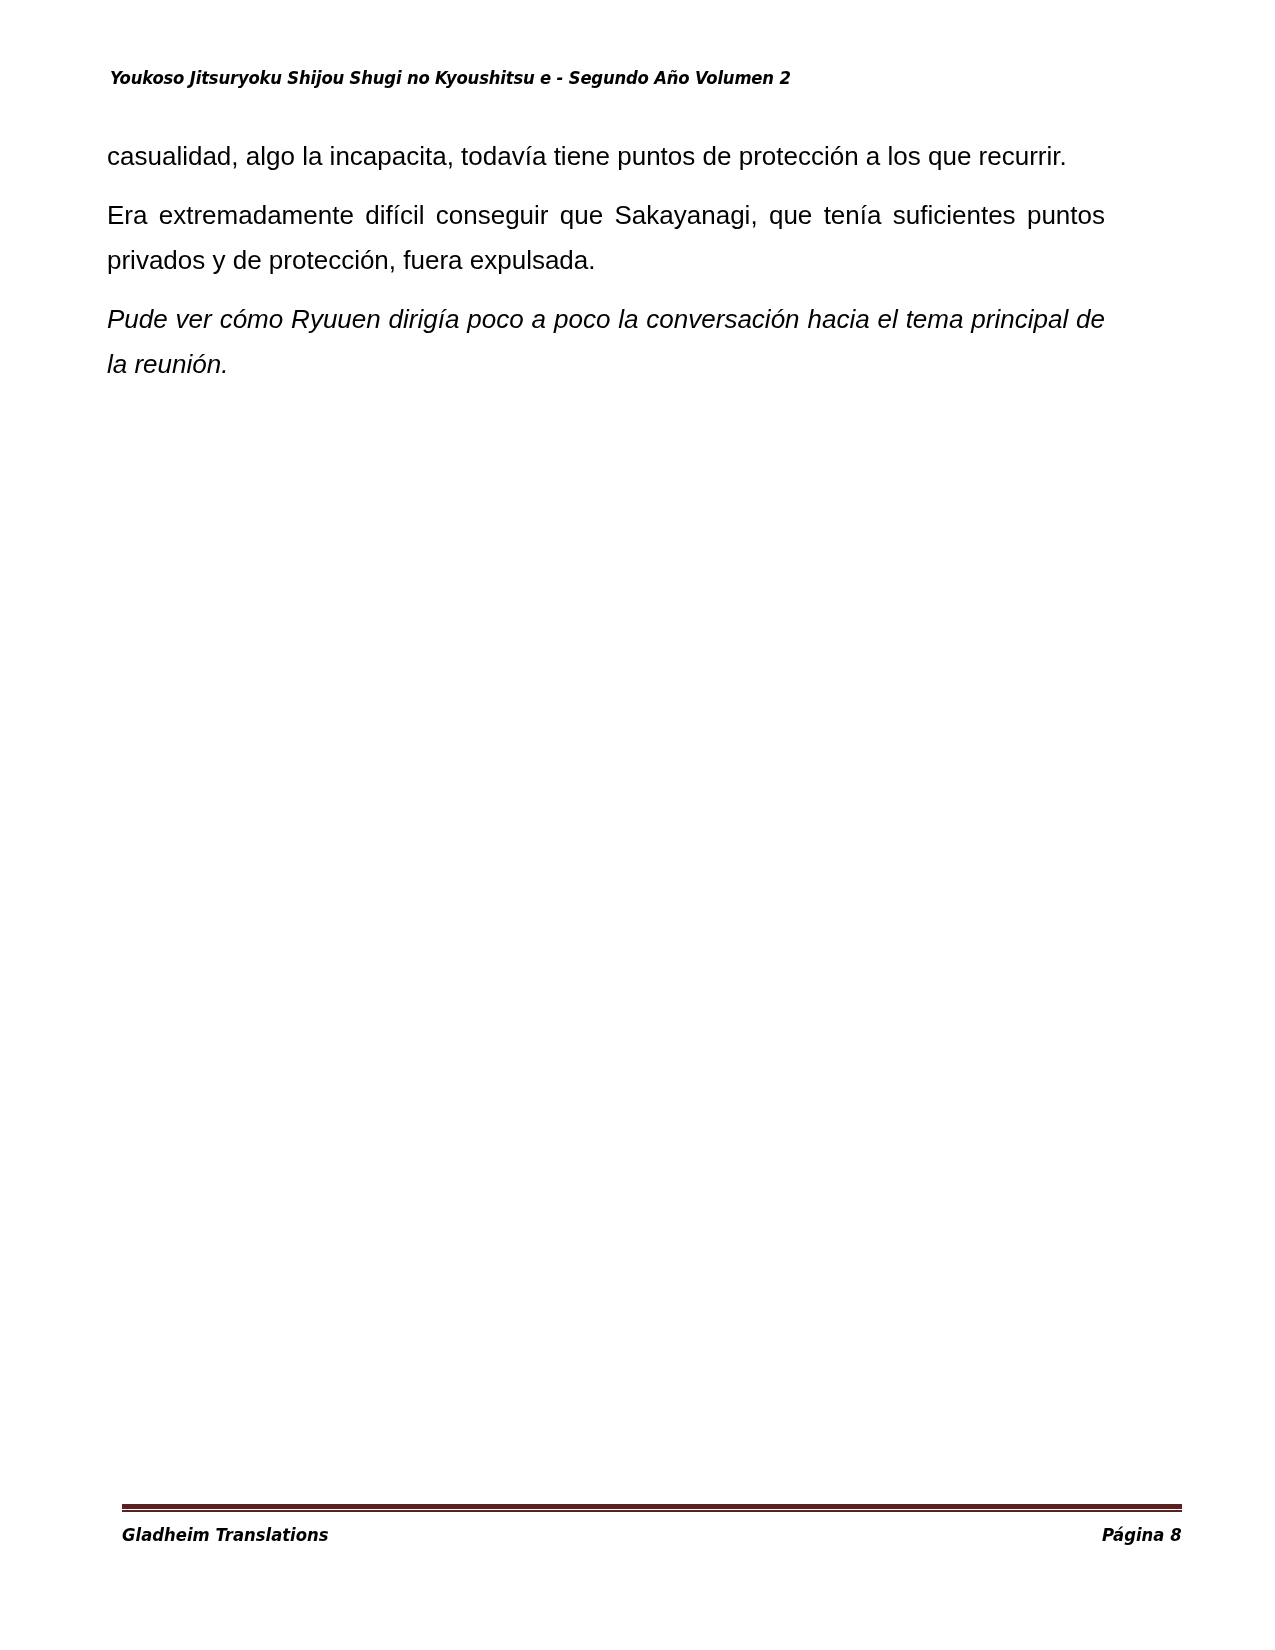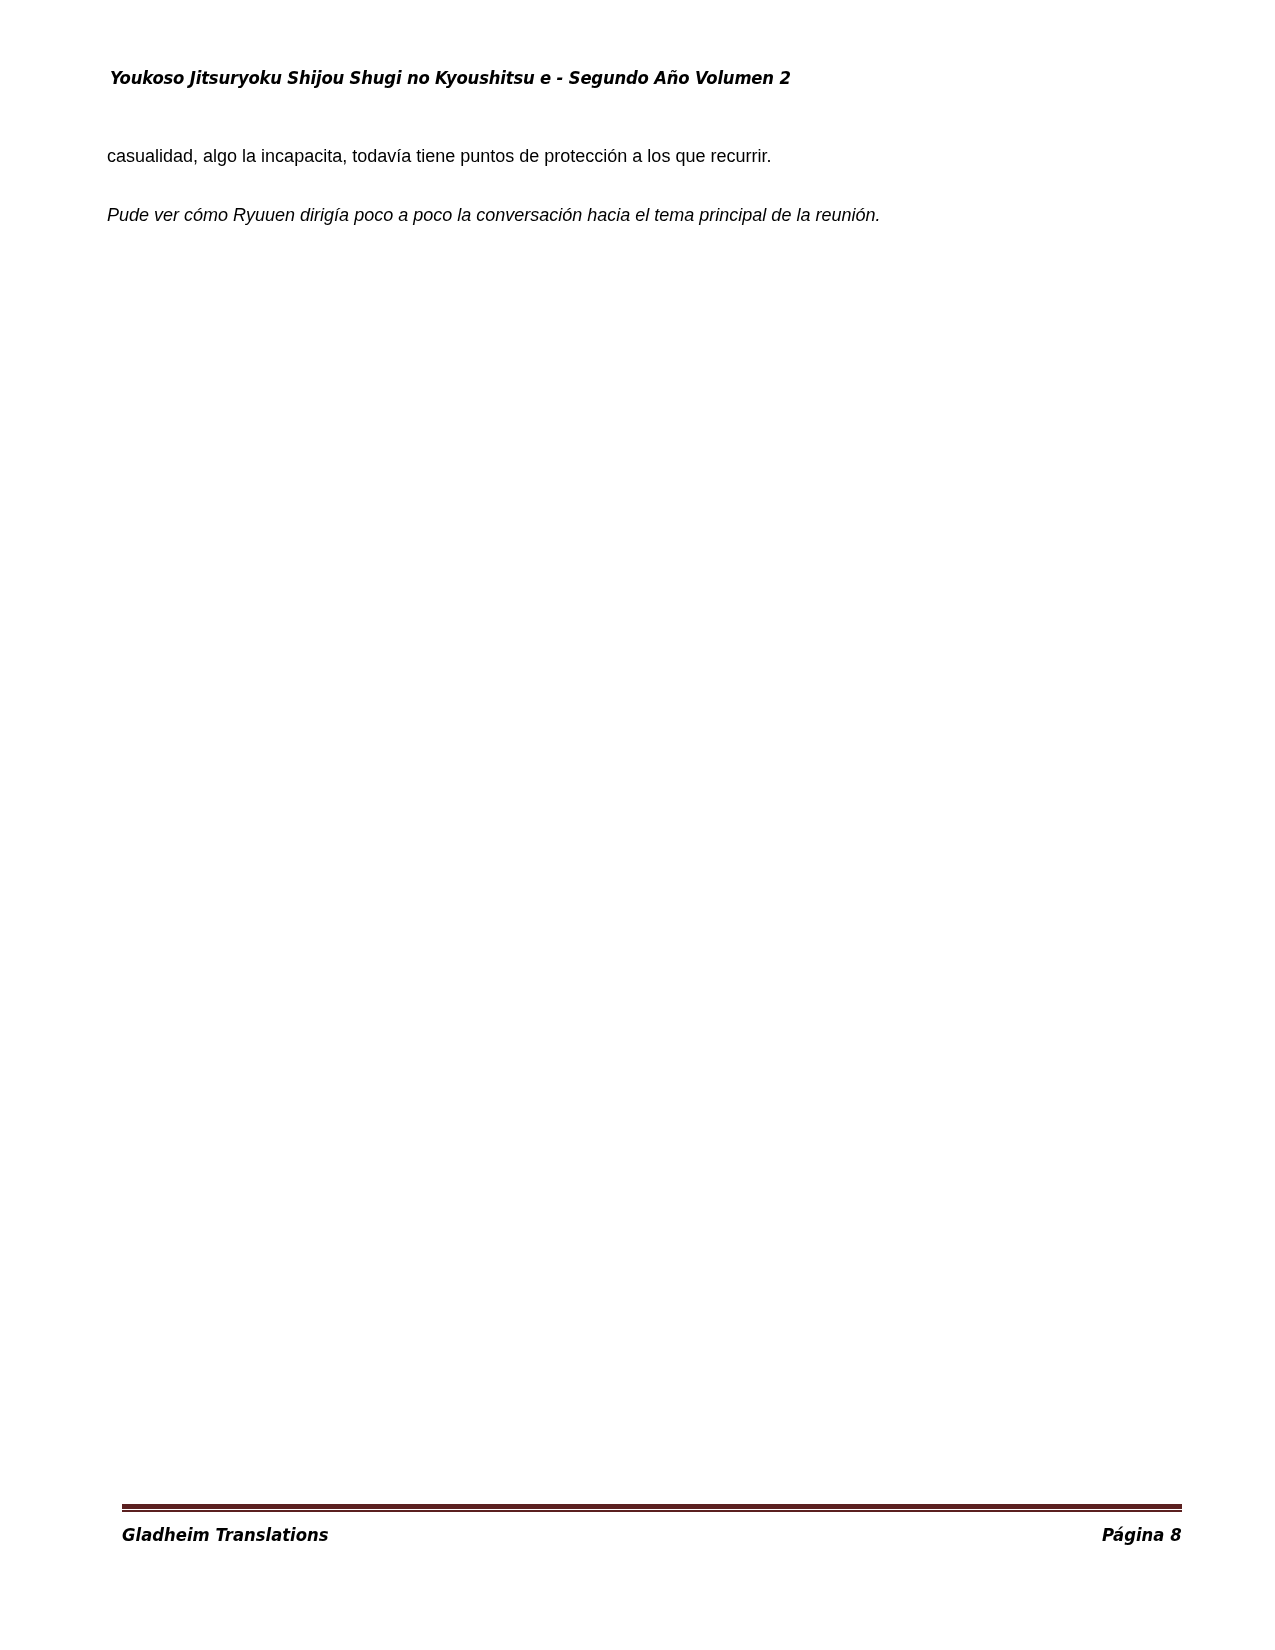--- a/index.html
+++ b/index.html
@@ -45,21 +45,21 @@
 
   
   .content {
     position: absolute;
     top: 134px;
     left: 107px;
     width: 998px;
   }
   .para {
     font-family: "Liberation Sans", sans-serif;
-    font-size: 18px;
+    font-size: 26px;
     line-height: 45px;
     text-align: justify;
     text-justify: inter-word;
     color: #000000;
     margin: 0 0 14px 0;
     -webkit-hyphens: none;
     hyphens: none;
   }
   .para:last-child { margin-bottom: 0; font-style: italic; }
   .para.indent { text-indent: 68px; }
@@ -113,20 +113,21 @@
 
 <div class="page">
 
   <div class="header">
     <div class="header-title">Youkoso Jitsuryoku Shijou Shugi no Kyoushitsu e - Segundo Año Volumen 2</div>
   </div>
 
   <div class="content">
     <p class="para">casualidad, algo la incapacita, todavía tiene puntos de protección a los que recurrir.</p>
 
+    <p class="para">Era extremadamente difícil conseguir que Sakayanagi, que tenía suficientes puntos privados y de protección, fuera expulsada.</p>
 
 
     <p class="para">Pude ver cómo Ryuuen dirigía poco a poco la conversación hacia el tema principal de la reunión.</p>
   </div>
 
   <div class="footer">
     <div class="footer-rule">
       <div class="bar-thick" style="background: rgb(91, 32, 32);"></div>
       <div class="bar-thin" style="background: rgb(91, 32, 32);"></div>
     </div>

